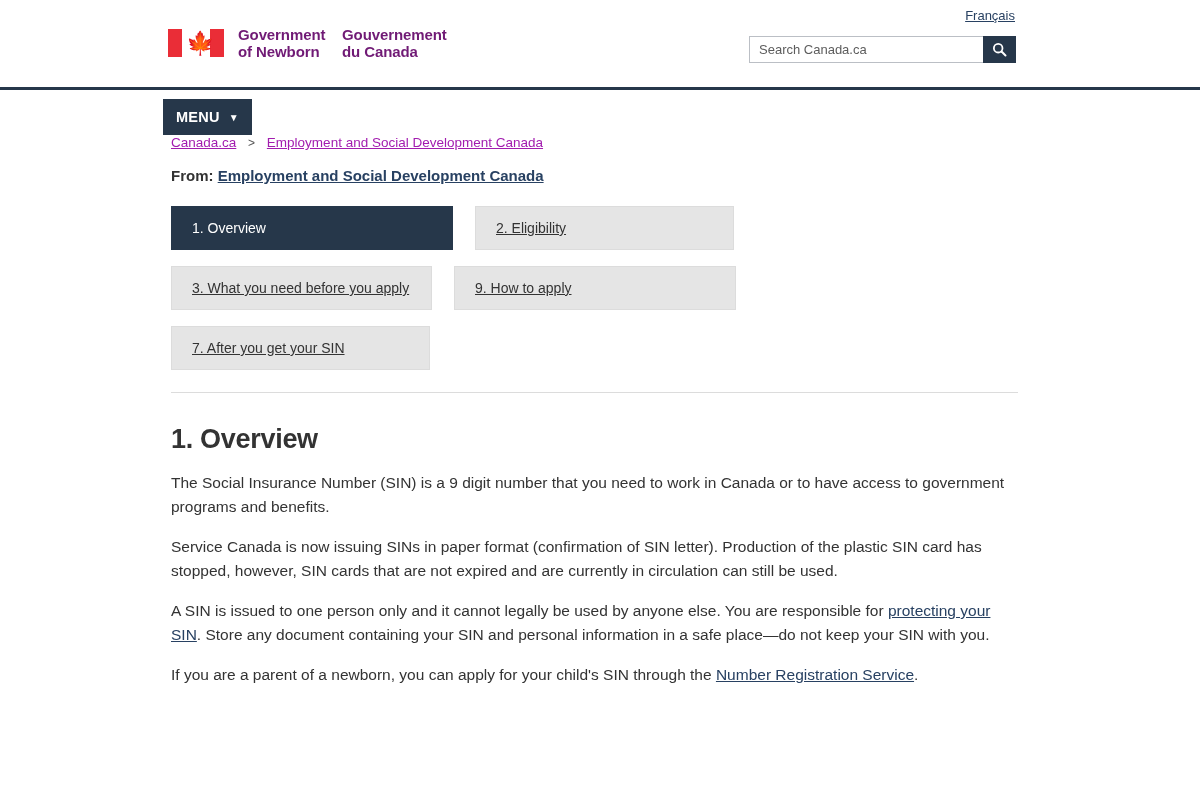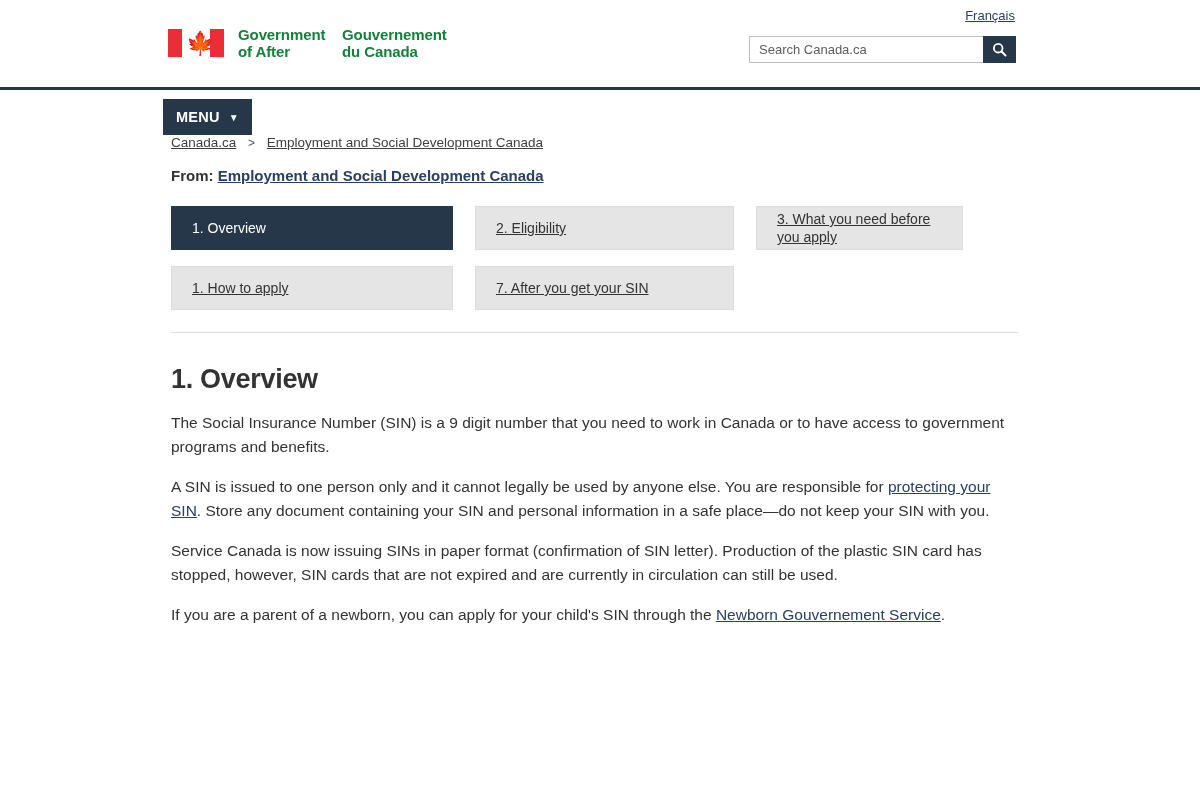--- a/index.html
+++ b/index.html
@@ -78,21 +78,21 @@
     color: #ea2d37;
     line-height: 24px;
     font-size: 23px;
     text-align: center;
   }
   .brand-text {
     font-family: "Liberation Sans", sans-serif;
     font-size: 15px;
     line-height: 17px;
     font-weight: 700;
-    color: #15803d;
+    color: #701a75;
     letter-spacing: -0.1px;
     display: flex;
   }
   .brand-text .en { width: 104px; }
   .brand-text .fr { }
 
   .search-wrap {
     position: absolute;
     right: 184px;
     top: 36px;
@@ -167,21 +167,21 @@
     width: 847px;
   }
 
   .breadcrumb {
     padding-top: 61px;
     font-size: 13.5px;
     line-height: 18px;
     color: #333;
   }
   .breadcrumb a {
-    color: #404040;
+    color: #a21caf;
     text-decoration: underline;
   }
   .breadcrumb .sep {
     display: inline-block;
     margin: 0 8px;
     color: #555;
     font-size: 12px;
   }
 
   h1.page-title {
@@ -233,21 +233,21 @@
     text-decoration: underline;
   }
   .step.active {
     background: #26374a;
     border-color: #26374a;
     color: #ffffff;
   }
   .step.active .step-label { color: #ffffff; text-decoration: none; }
   .step.w1 { width: 282px; }
   .step.w2 { width: 259px; }
-  .step.w3 { width: 207px; }
+  .step.w3 { width: 261px; }
   .step.w4 { width: 282px; }
   .step.w5 { width: 259px; }
 
   .steps-divider {
     margin: 6px 0 0 0;
     border: none;
     border-top: 1px solid #dcdcdc;
     width: 847px;
   }
 
@@ -287,21 +287,21 @@
 
       <div class="brand">
         <span class="flag">
           <span class="bar left"></span>
           <span class="bar right"></span>
           <span class="leaf">🍁</span>
         </span>
         <span class="brand-text">
           <span class="en">
             <span>Government</span><br>
-            <span>of After</span>
+            <span>of Newborn</span>
           </span>
           <span class="fr">
             <span>Gouvernement</span><br>
             <span>du Canada</span>
           </span>
         </span>
       </div>
 
       <div class="search-wrap">
         <input class="search-input" type="text" placeholder="Search Canada.ca" style="">
@@ -342,41 +342,41 @@
         <div class="step active w1">
           <span class="step-label">1. Overview</span>
         </div>
         <div class="step w2">
           <a href="#" class="step-label">2. Eligibility</a>
         </div>
         <div class="step w3">
           <a href="#" class="step-label">3. What you need before you apply</a>
         </div>
         <div class="step w4">
-          <a href="#" class="step-label">1. How to apply</a>
+          <a href="#" class="step-label">9. How to apply</a>
         </div>
         <div class="step w5">
           <a href="#" class="step-label">7. After you get your SIN</a>
         </div>
       </div>
 
       <hr class="steps-divider">
 
       <h2 class="section-title">1. Overview</h2>
 
       <p class="body-text">The Social Insurance Number (SIN) is a 9 digit number that you need to work in Canada or to have access to government programs and benefits.</p>
+
+      <p class="body-text">Service Canada is now issuing SINs in paper format (confirmation of SIN letter). Production of the plastic SIN card has stopped, however, SIN cards that are not expired and are currently in circulation can still be used.</p>
 
       <p class="body-text">
         <span>A SIN is issued to one person only and it cannot legally be used by anyone else. You are responsible for </span><a href="#">protecting your SIN</a><span>. Store any document containing your SIN and personal information in a safe place—do not keep your SIN with you.</span>
       </p>
 
-      <p class="body-text">Service Canada is now issuing SINs in paper format (confirmation of SIN letter). Production of the plastic SIN card has stopped, however, SIN cards that are not expired and are currently in circulation can still be used.</p>
-
       <p class="body-text">
-        <span>If you are a parent of a newborn, you can apply for your child's SIN through the </span><a href="#">Newborn Gouvernement Service</a><span>.</span>
+        <span>If you are a parent of a newborn, you can apply for your child's SIN through the </span><a href="#">Number Registration Service</a><span>.</span>
       </p>
 
       <p class="body-text">
         <span></span>
       </p>
 
     </div>
   </div>
 
 </div>

